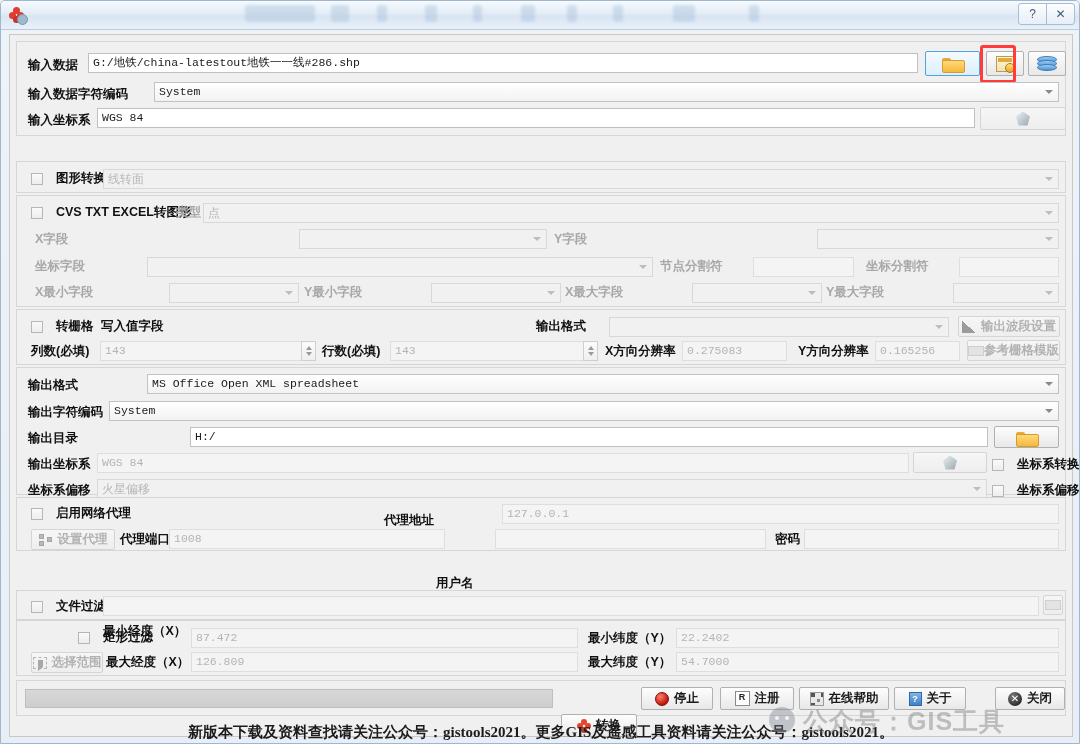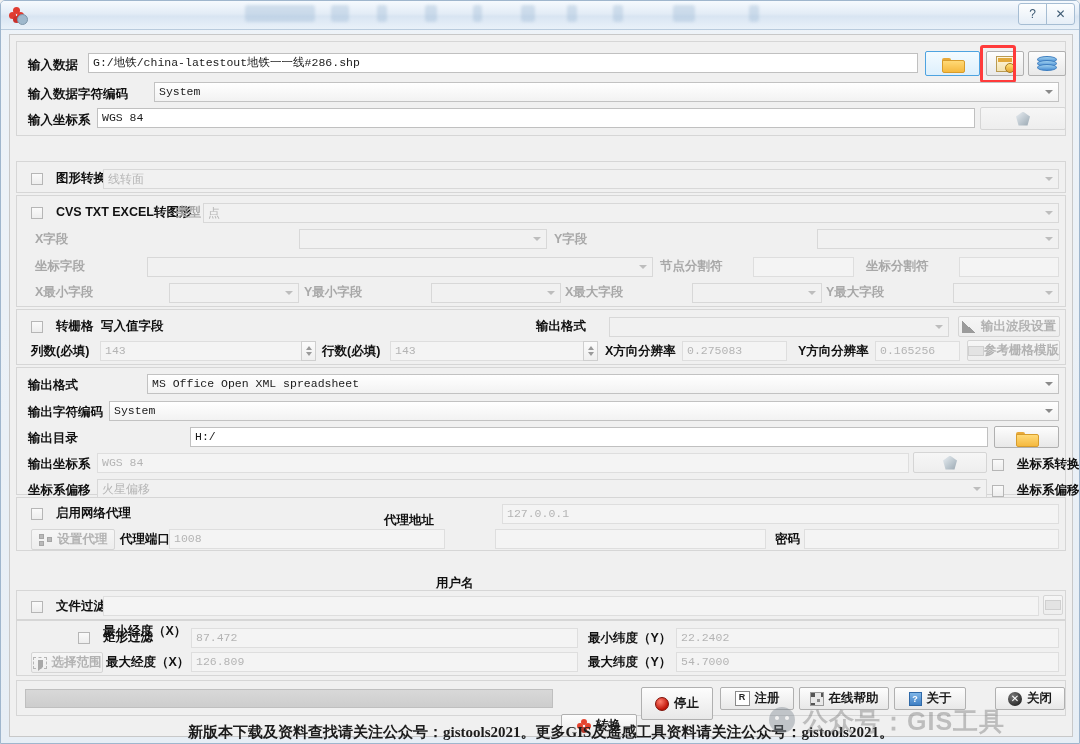--- a/index.html
+++ b/index.html
@@ -616,21 +616,21 @@
 
       <div class="btn" style="left:544px;top:6px;width:76px;height:23px;margin-top:27px;">
         <span class="cbtn-ico ico-flower">
             <i></i>
             <i></i>
             <i></i>
             <i></i>
           </span>
         <span>转换</span>
       </div>
-      <div class="btn" style="left:624px;top:6px;width:72px;height:33px;">
+      <div class="btn" style="left:624px;top:6px;width:72px;height:23px;">
         <span class="ico-stop"></span>
         <span>停止</span>
       </div>
       <div class="btn" style="left:703px;top:6px;width:74px;height:23px;">
         <span class="ico-R">R</span>
         <span>注册</span>
       </div>
       <div class="btn" style="left:782px;top:6px;width:90px;height:23px;">
         <span class="ico-qr"></span>
         <span>在线帮助</span>

